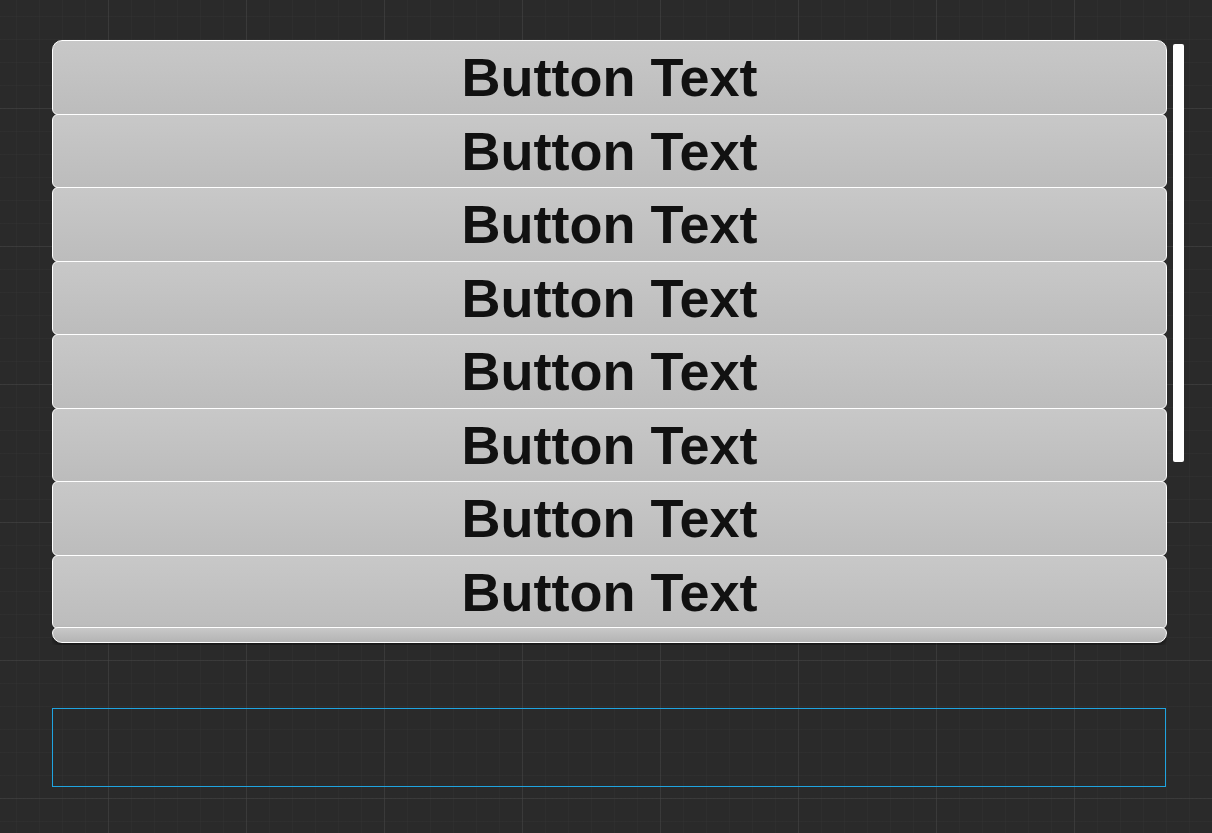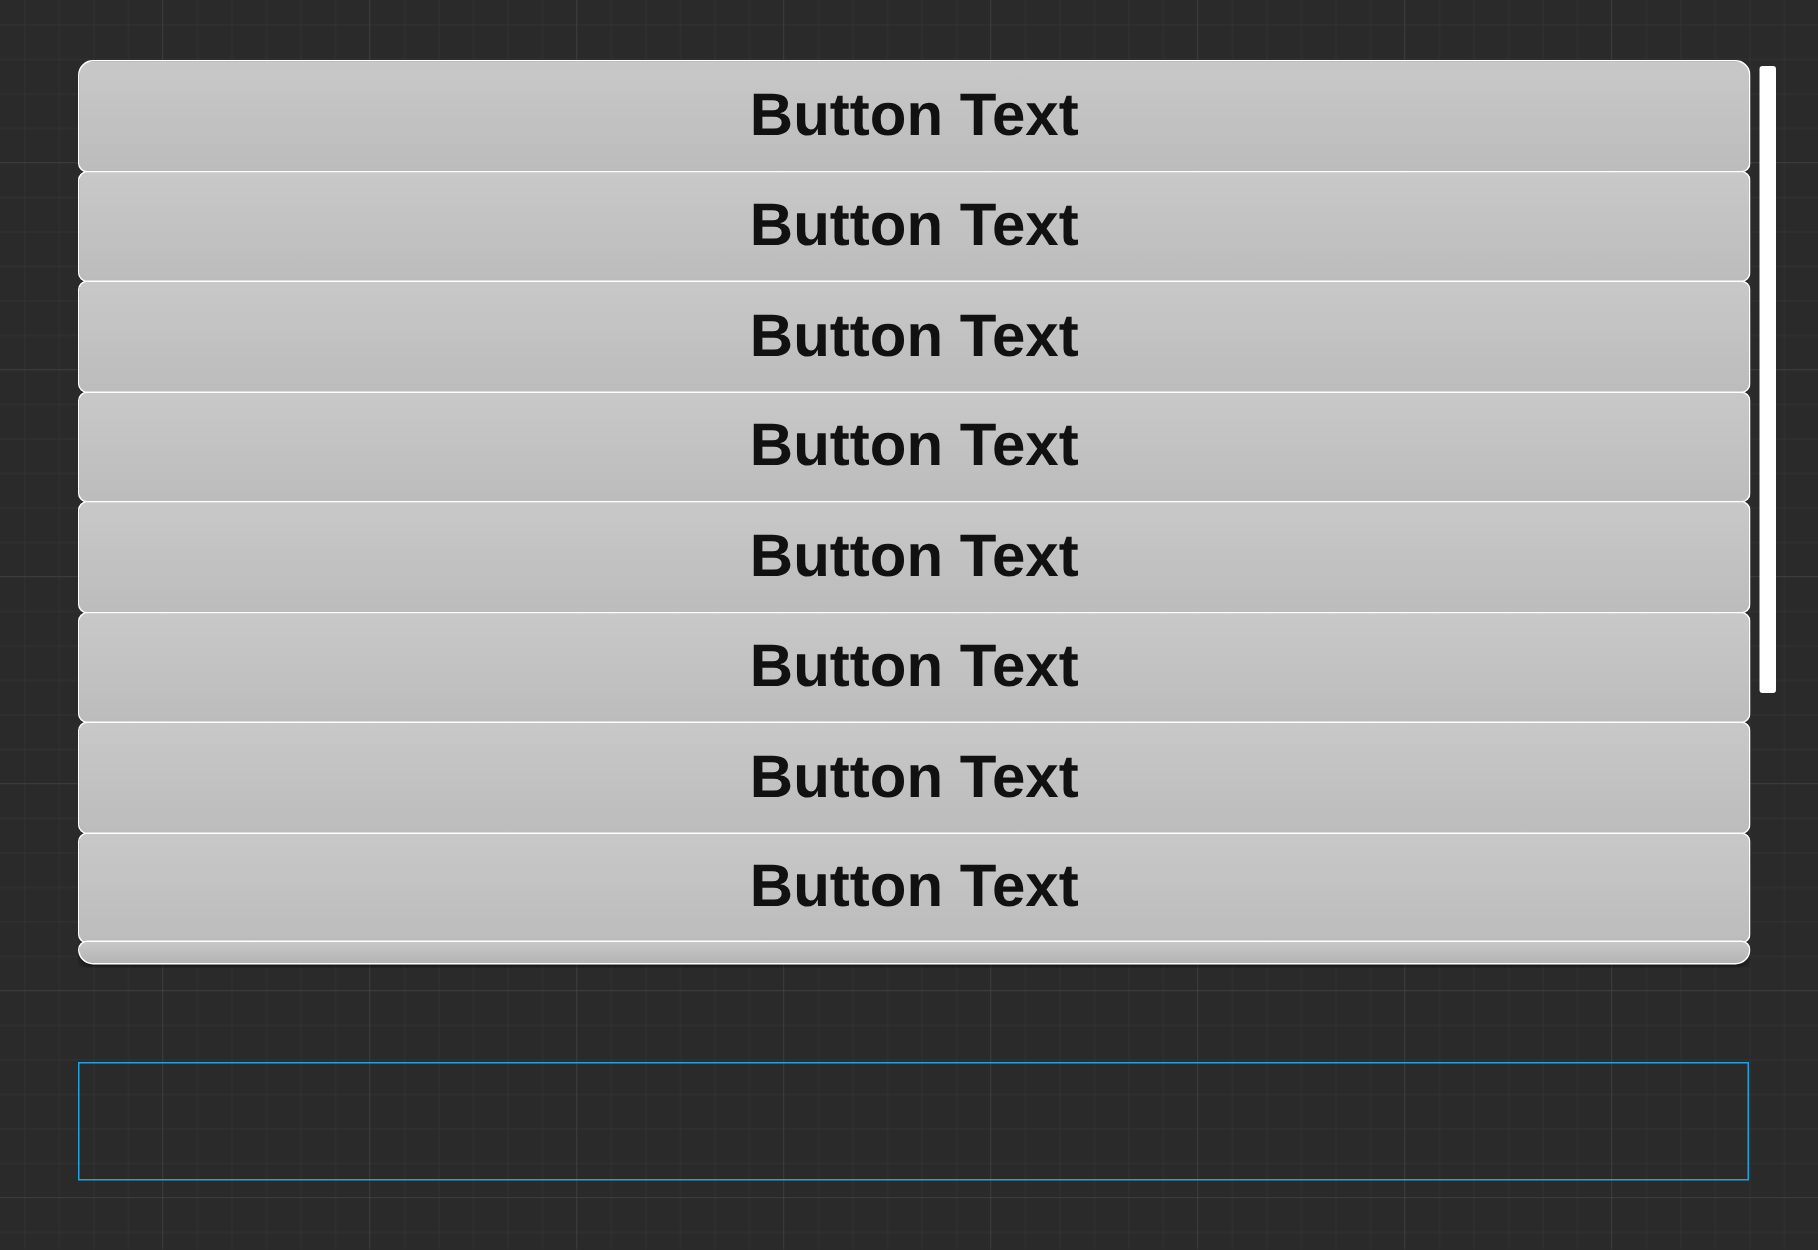--- a/index.html
+++ b/index.html
@@ -41,21 +41,21 @@
 
     .list-button {
       width: 100%;
       height: 74.5px;
       border: 1px solid #ffffff;
       background: linear-gradient(to bottom, #c8c8c8 0%, #c2c2c2 50%, #bcbcbc 100%);
       border-radius: 6px;
       display: flex;
       align-items: center;
       justify-content: center;
-      font-size: 40px;
+      font-size: 54px;
       font-weight: 800;
       color: #111;
       cursor: pointer;
       margin-bottom: -1px;
       flex-shrink: 0;
     }
 
     .list-button:first-child {
       border-top-left-radius: 10px;
       border-top-right-radius: 10px;

